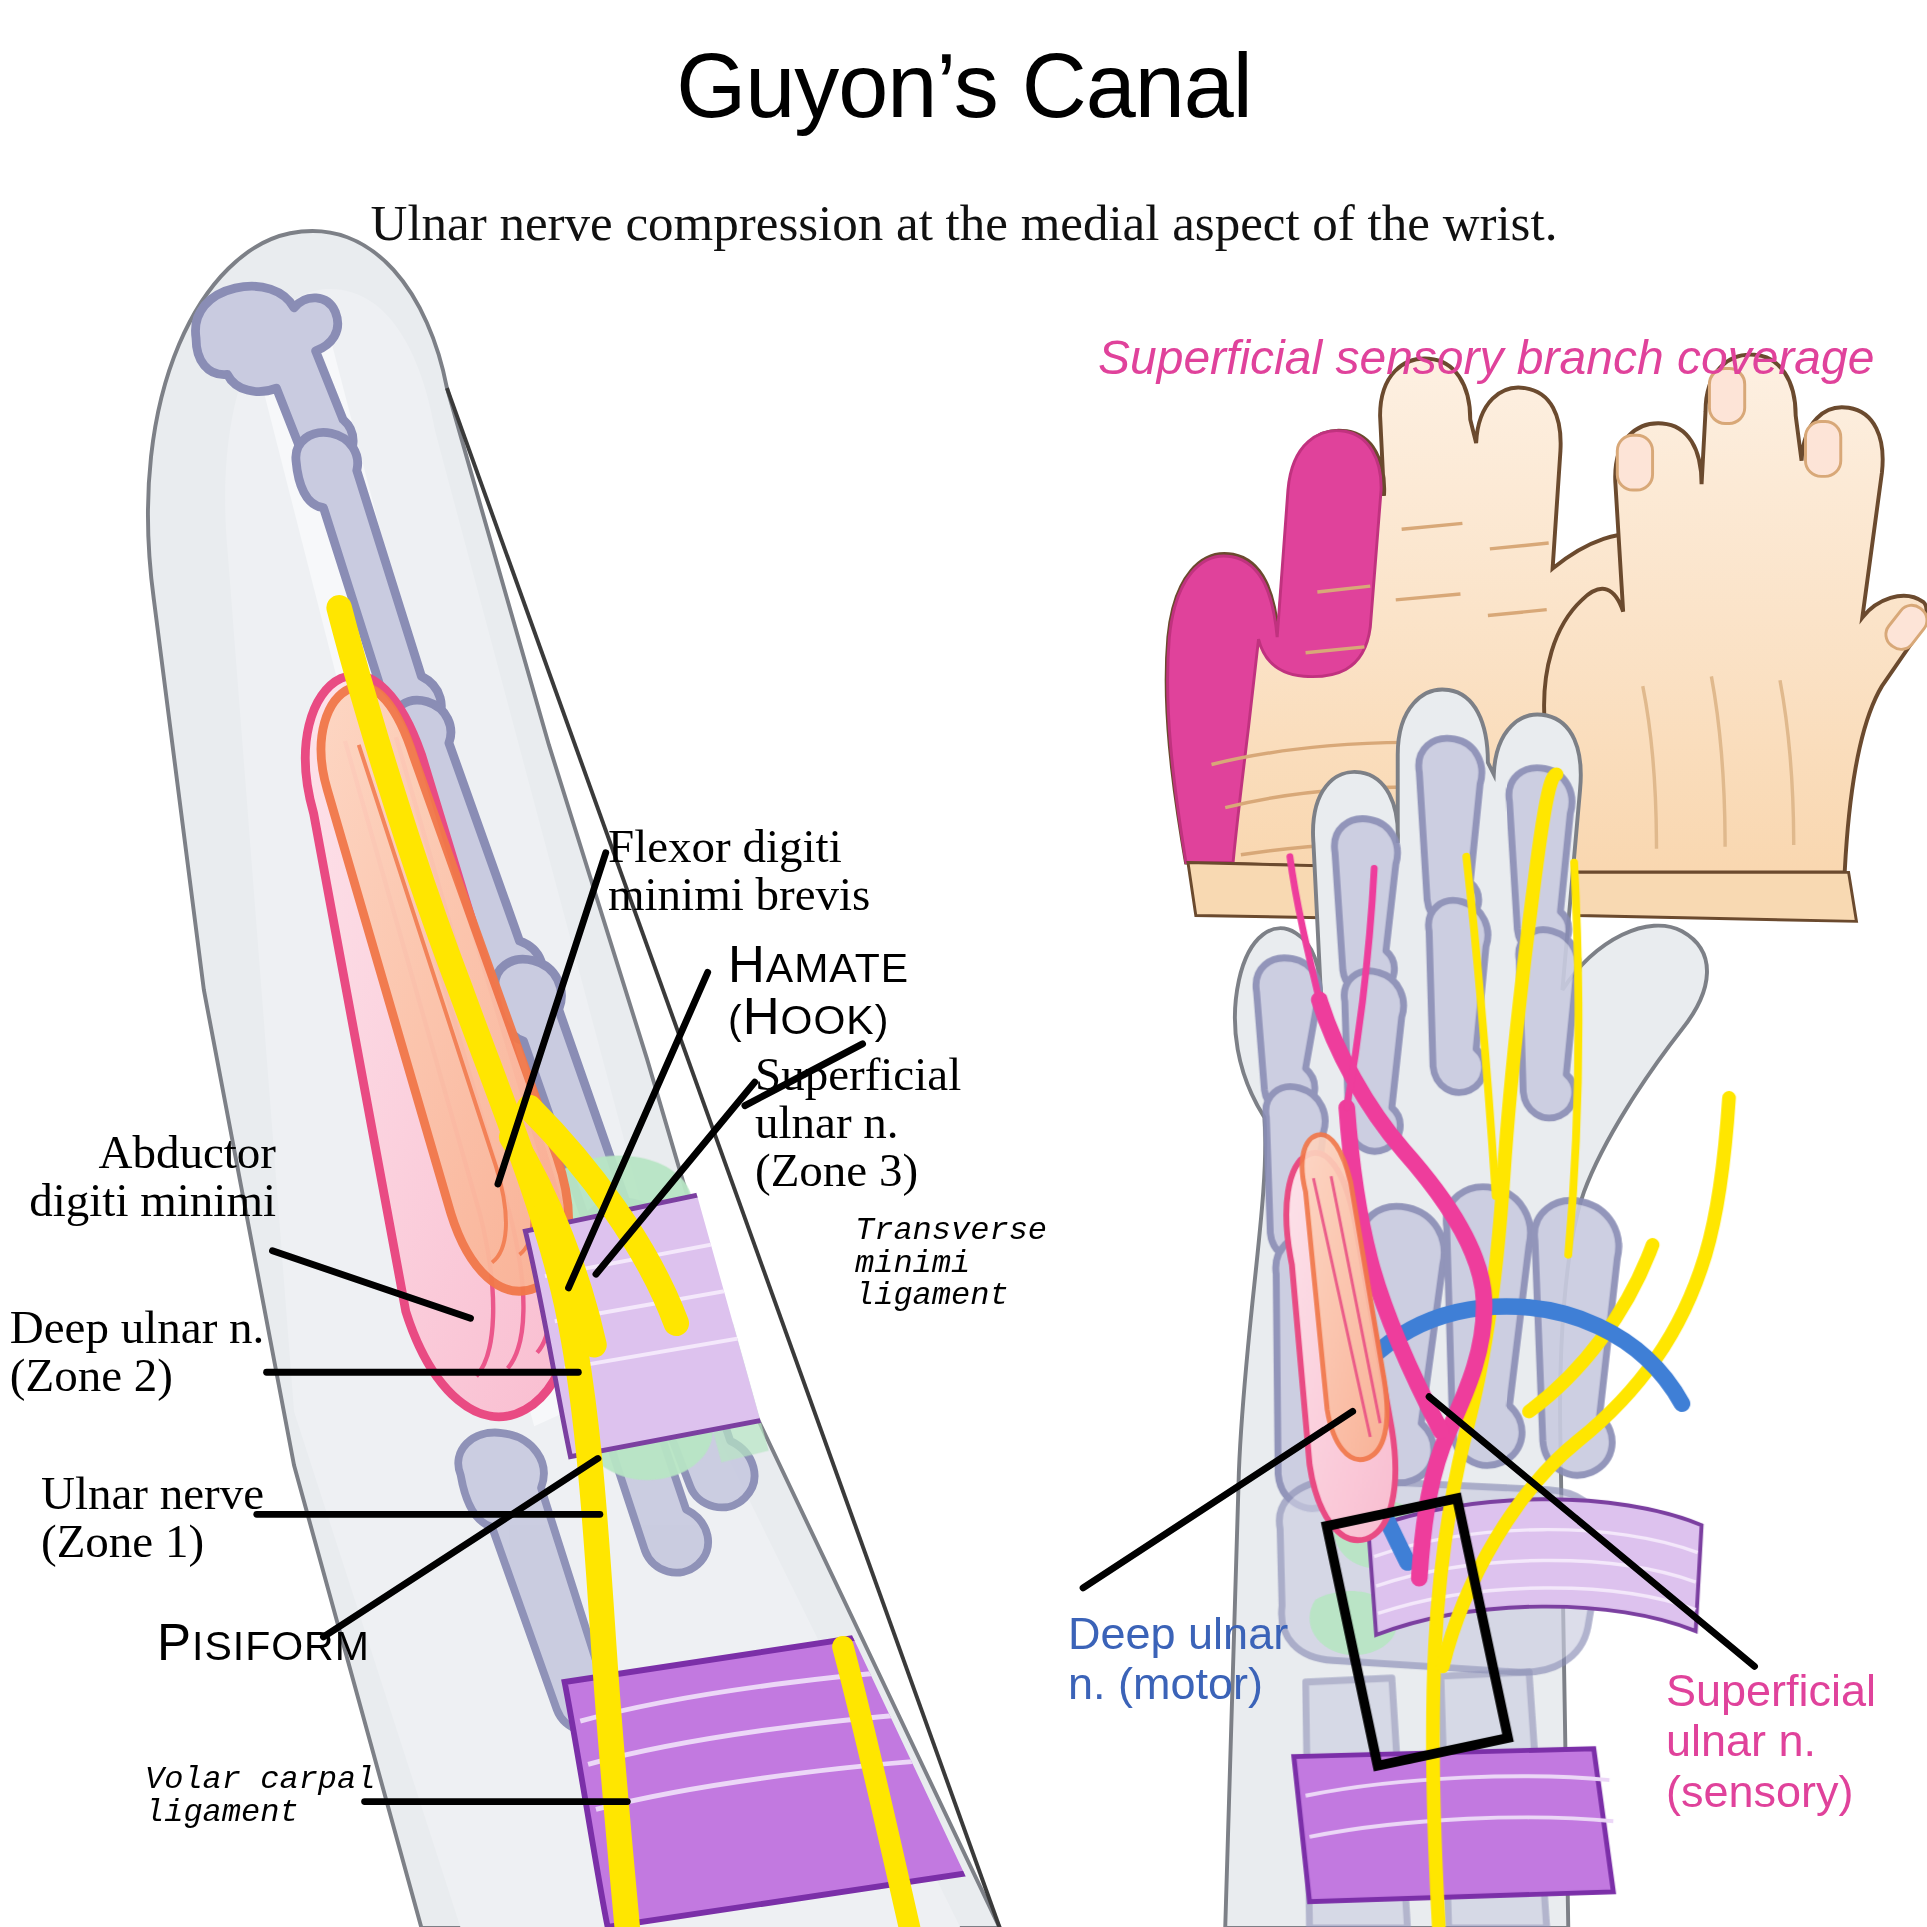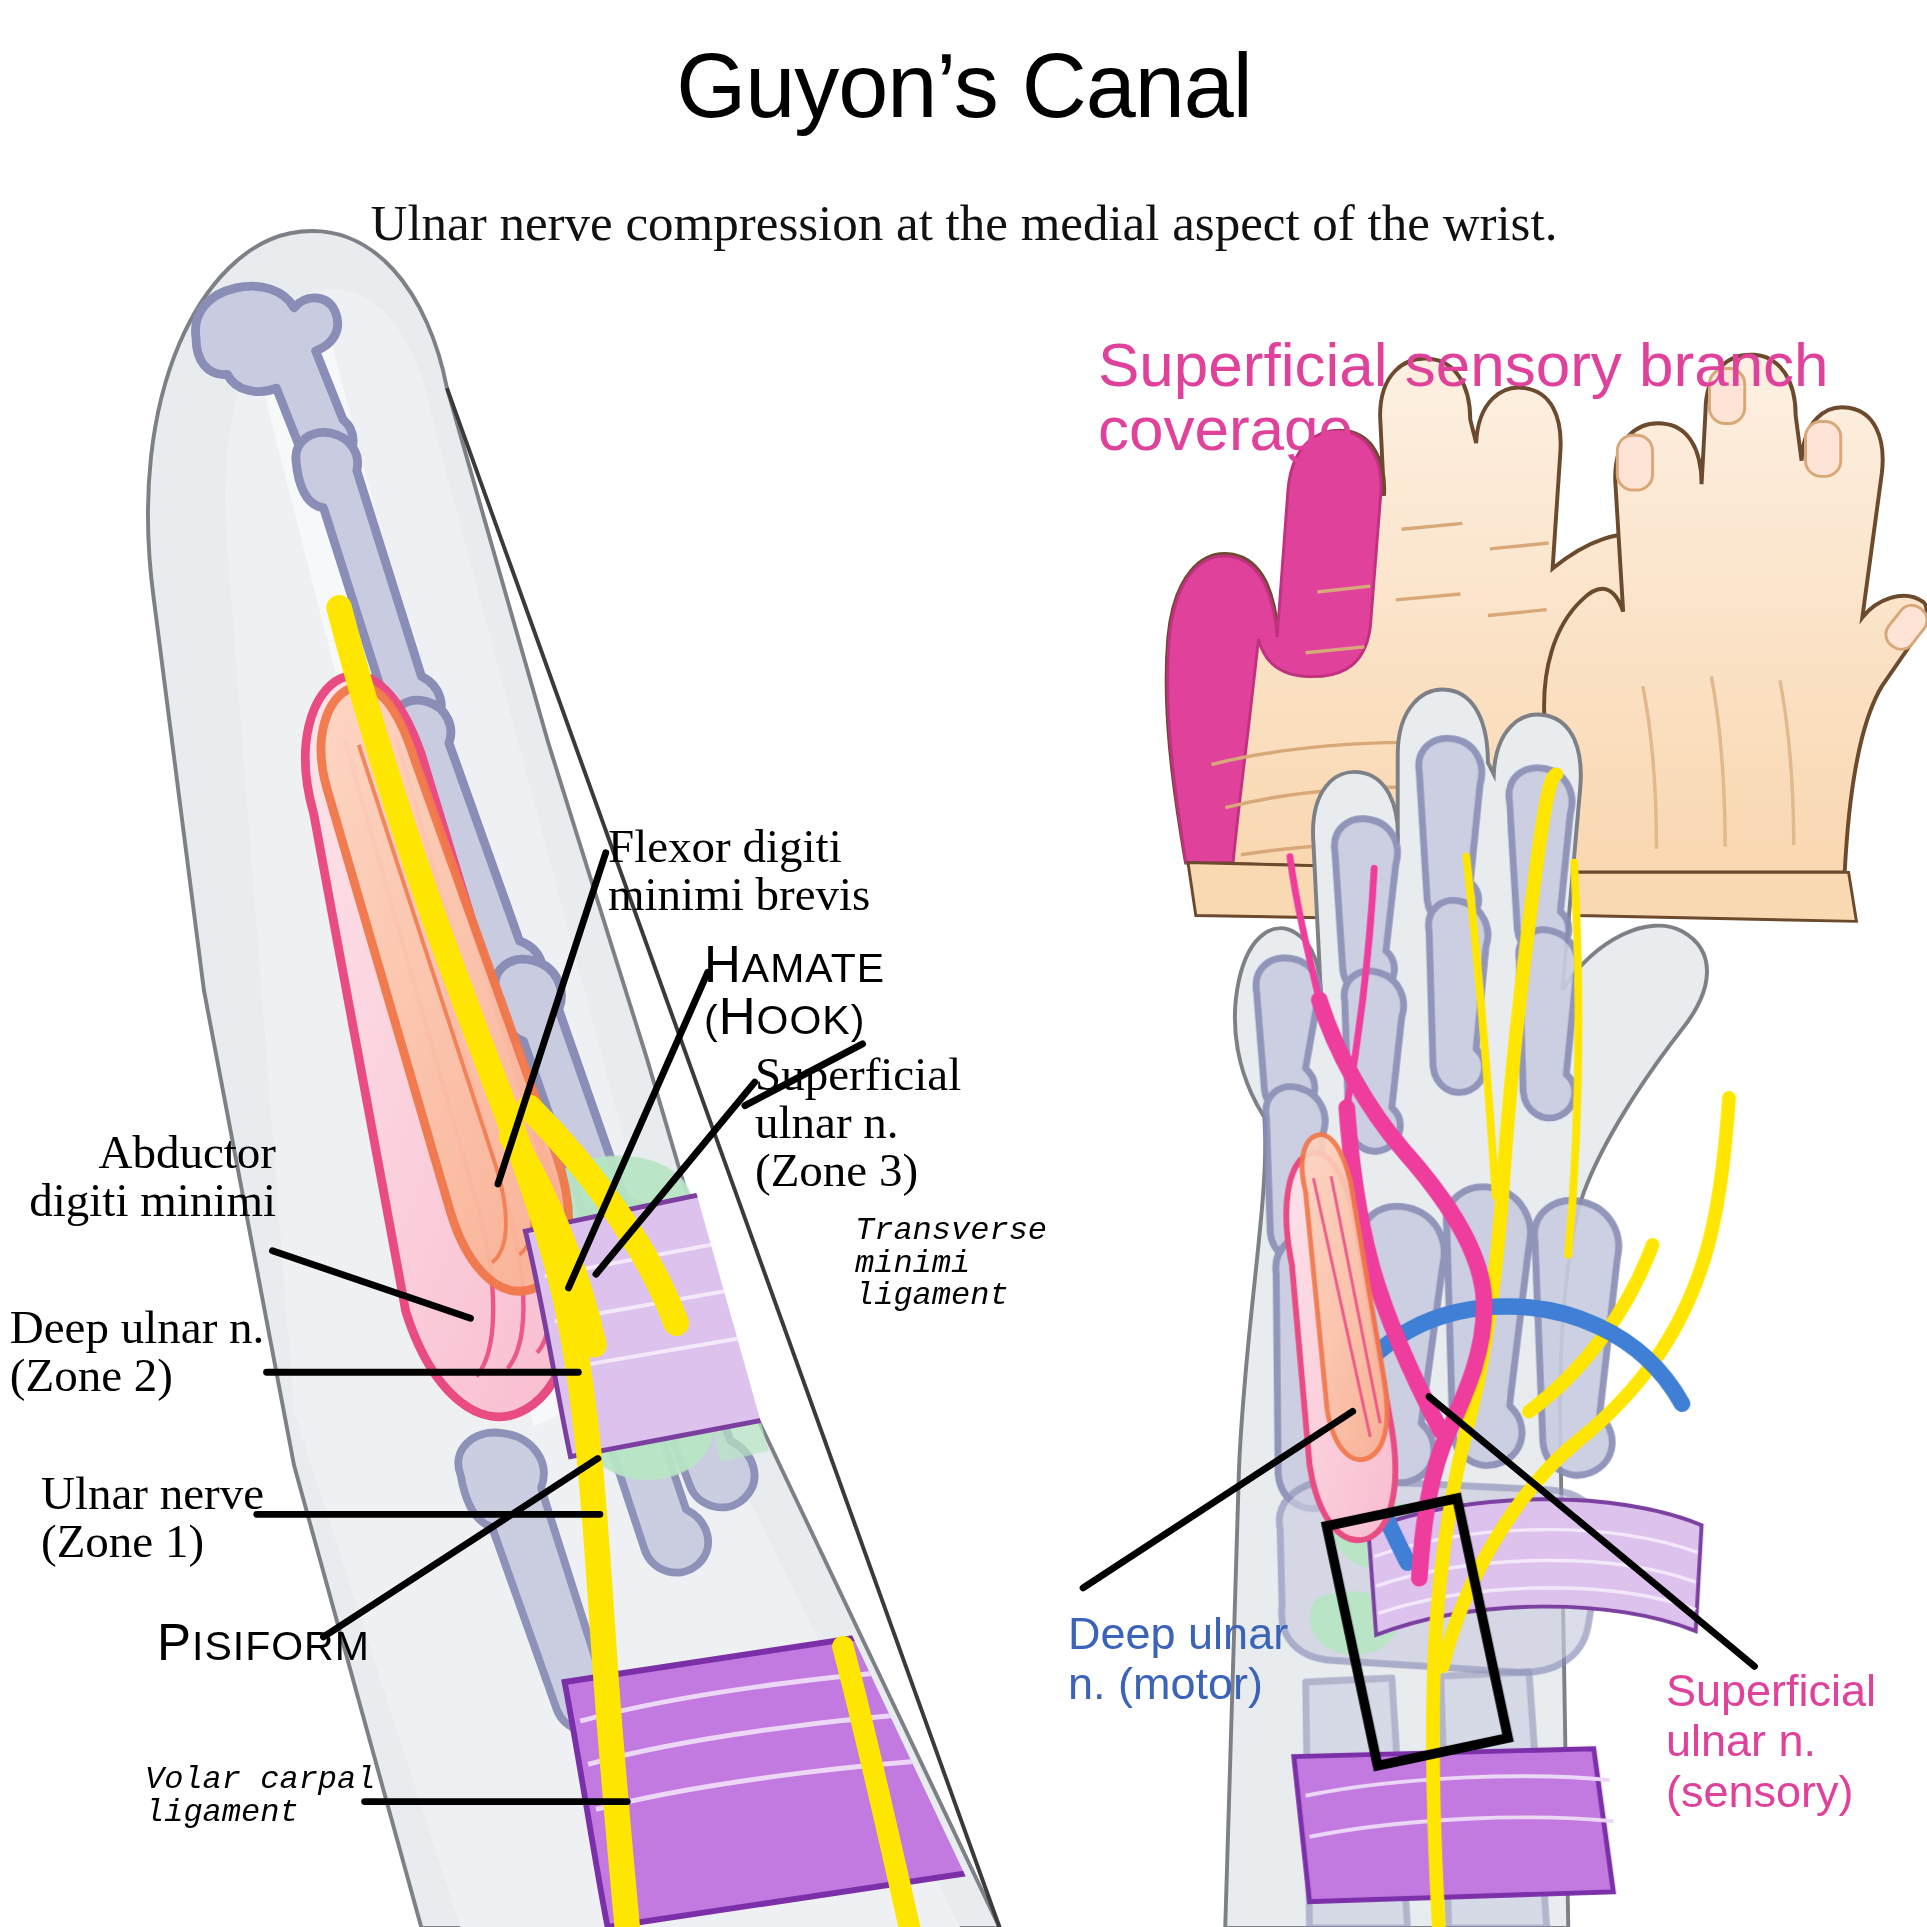--- a/index.html
+++ b/index.html
@@ -19,21 +19,21 @@
     font-family:"Liberation Serif", serif;font-size:51px;color:#111;
   }
   .lbl{position:absolute;color:#000;line-height:1.02;}
   .serif{font-family:"Liberation Serif", serif;font-size:47px;}
   .serif-i{font-family:Liberation Mono, monospace;font-style:italic;font-size:32px;}
   .smcap{font-family:"Liberation Sans", sans-serif;font-weight:300;font-size:41px;letter-spacing:1px;}
   .smcap .big{font-size:51px;}
   .sans-pink{font-family:"Liberation Sans", sans-serif;font-weight:300;color:#e0429b;}
   .sans-blue{font-family:"Liberation Sans", sans-serif;font-weight:300;color:#3b63b8;}
   .rt{text-align:right;}
-  .hdr-pink{position:absolute;font-size:62px;line-height:1.04;}
+  .hdr-pink{position:absolute;font-size:48px;line-height:1.04;font-style:italic;}
   .ttl-pink{position:absolute;font-size:45px;line-height:1.12;}
   .ttl-blue{position:absolute;font-size:45px;line-height:1.12;}
 </style>
 </head>
 <body>
 
 <div class="stage">
 
   <div class="title">Guyon’s Canal</div>
   <div class="subtitle">Ulnar nerve compression at the medial aspect of the wrist.</div>
@@ -355,21 +355,21 @@
       <line x1="1105" y1="1620" x2="1380" y2="1440"></line>
       <line x1="1790" y1="1700" x2="1458" y2="1425"></line>
     </g>
   </svg>
 
   <div class="lbl serif" style="left:608px; top:823px;">
     <div>Flexor digiti</div>
     <div>minimi brevis</div>
   </div>
 
-  <div class="lbl smcap" style="left:704px; top:939px;">
+  <div class="lbl smcap" style="left:728px; top:939px;">
     <div><span class="big">H</span>AMATE</div>
     <div>(<span class="big">H</span>OOK)</div>
   </div>
 
   <div class="lbl serif" style="left:755px; top:1051px;">
     <div>Superficial</div>
     <div>ulnar n.</div>
     <div>(Zone 3)</div>
   </div>
 

